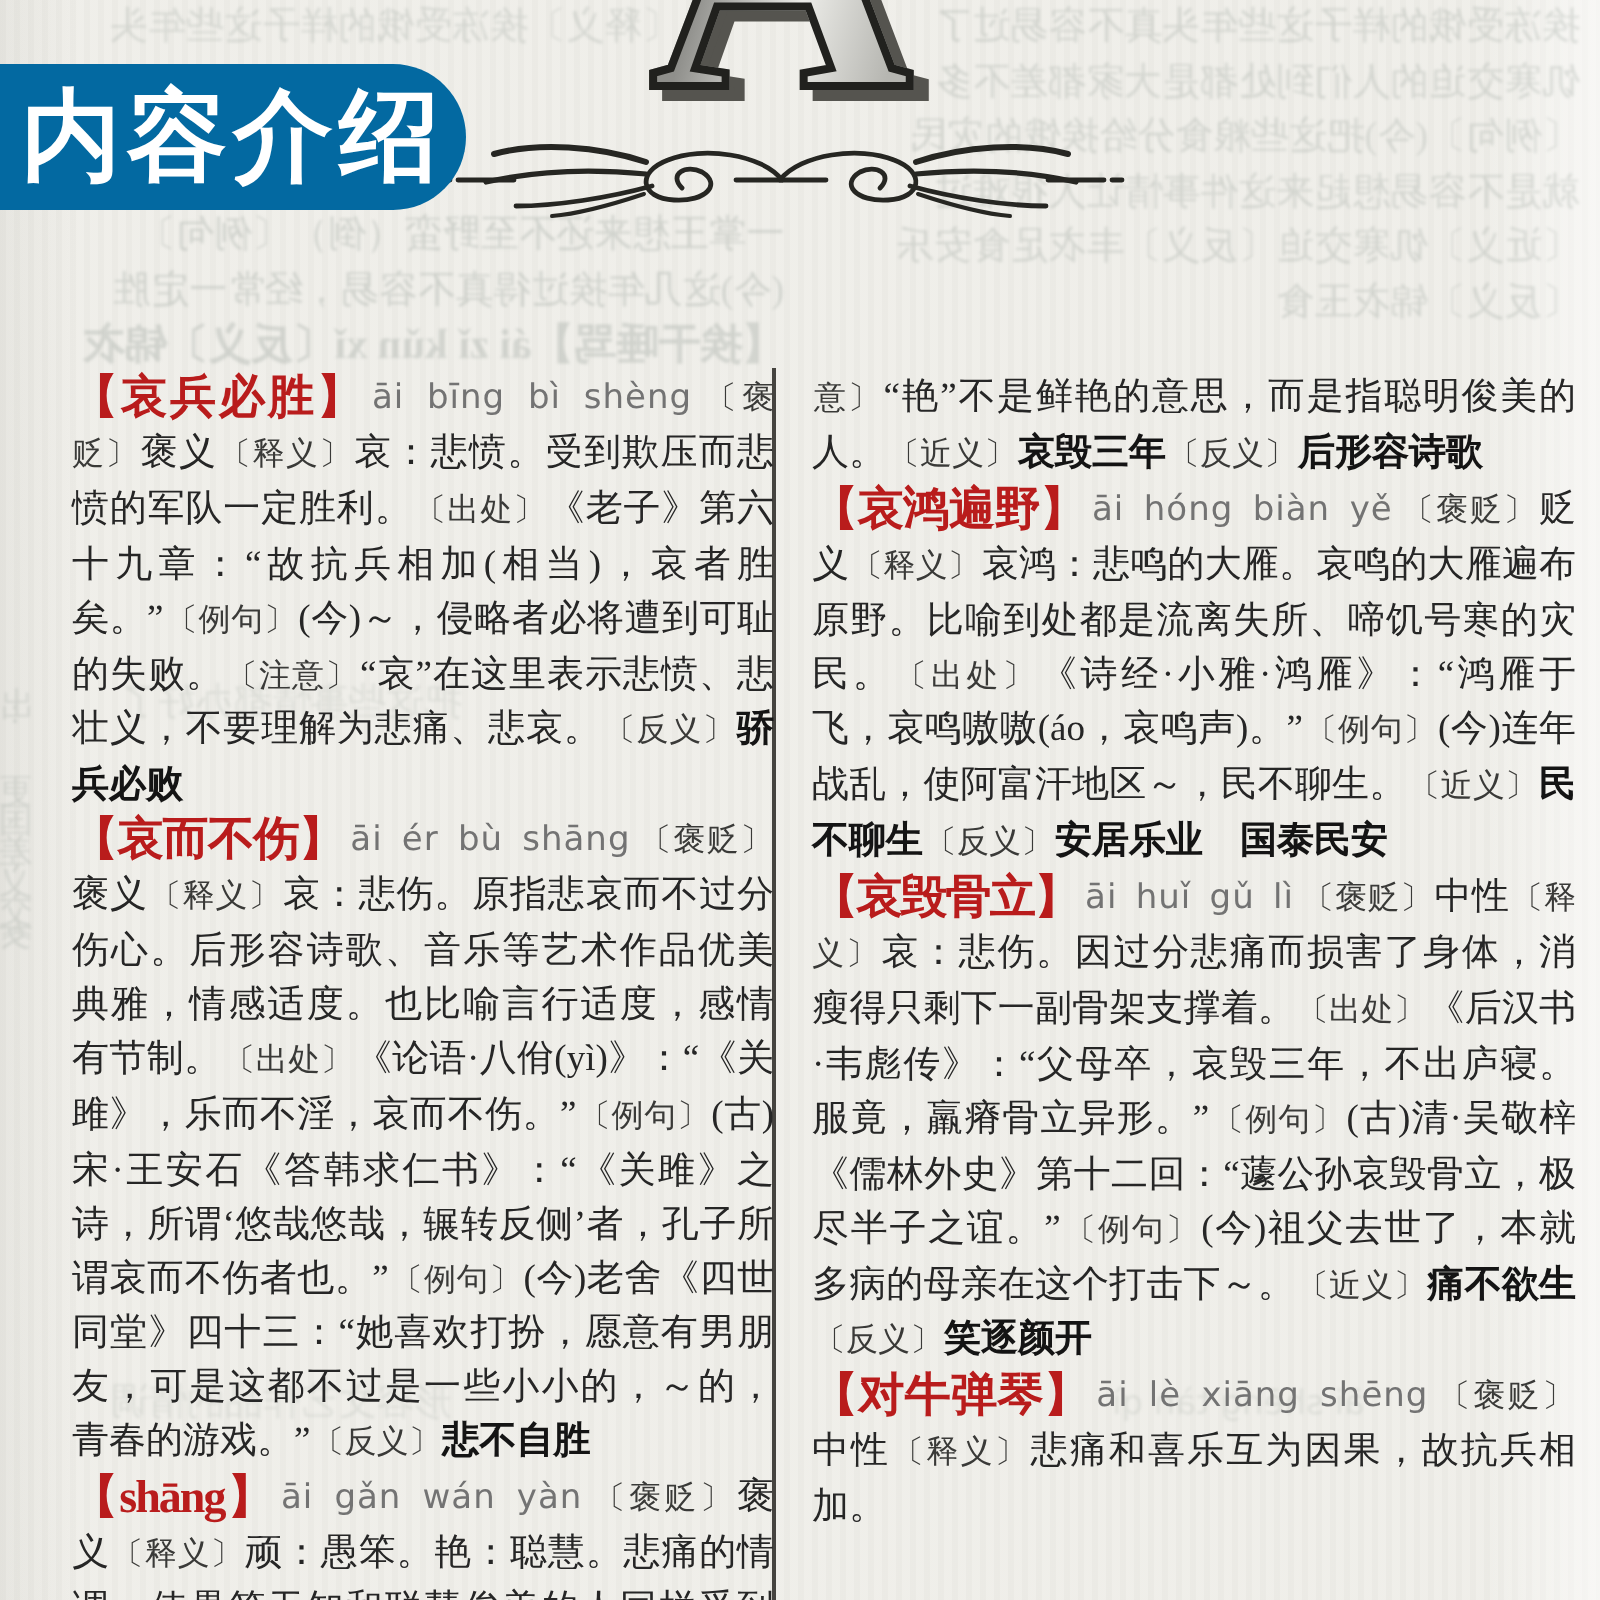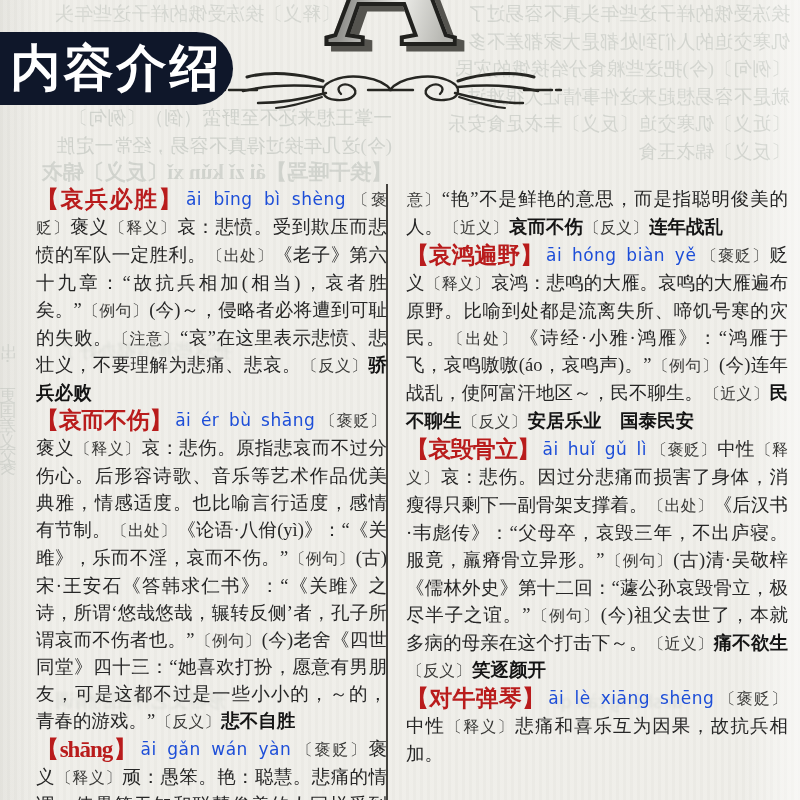--- a/index.html
+++ b/index.html
@@ -47,38 +47,38 @@
     background:linear-gradient(105deg,#8f8f8b 30%,#ecece8 58%,#b6b6b1 85%);
     -webkit-background-clip:text;background-clip:text;-webkit-text-fill-color:transparent;
   }
 
   
   .flourish{position:absolute;left:218px;top:70px;width:345px;height:40px;z-index:2;}
 
   
   .banner{
     position:absolute;left:0;top:32px;width:233px;height:73px;z-index:3;
-    background:#0f172a;border-radius:0 37px 37px 0;
+    background:#0369a1;border-radius:0 37px 37px 0;
     display:flex;align-items:center;justify-content:center;
   }
   .banner span{
     font-family:"Liberation Sans","DejaVu Sans",sans-serif;
     font-size:50px;font-weight:900;color:#ffffff;letter-spacing:3px;
   }
 
   
   .col{position:absolute;top:186px;z-index:2;text-align:justify;
     font-size:18.5px;line-height:26.9px;color:#262626;}
   .col-left{left:36px;width:351px;}
   .col-right{left:406px;width:382px;}
   .col-divider{position:absolute;left:386px;top:184px;width:2px;height:616px;background:#45433f;z-index:2;}
 
   .entry{margin:0;}
   .hw{font-size:23px;font-weight:700;line-height:1;letter-spacing:-1px;color:#b91c1c;vertical-align:-2px;}
-  .py{font-family:"DejaVu Sans",sans-serif;font-size:17px;letter-spacing:.5px;word-spacing:3px;padding:0 3px;color:#1d4ed8;}
+  .py{font-family:"DejaVu Sans",sans-serif;font-size:17px;letter-spacing:.5px;word-spacing:3px;padding:0 3px;color:#737373;}
   .seg-marker{font-size:16px;color:#3a3a38;padding:0 1px;}
   .seg-text{}
   .seg-bold{font-weight:700;color:#141414;}
 </style>
 </head>
 <body>
 
 <div class="paper-shade"></div>
 
 <div id="bleed-top-left" class="bleed-block">
@@ -131,17 +131,17 @@
   <span>内容介绍</span>
 </div>
 
 <div class="col-divider"></div>
 <div class="col col-left" id="col-left">
     <div class="entry"><span class="hw">【哀兵必胜】</span><span class="py">āi bīng bì shèng</span><span class="seg-marker">〔褒贬〕</span><span class="seg-text">褒义</span><span class="seg-marker">〔释义〕</span><span class="seg-text">哀：悲愤。受到欺压而悲愤的军队一定胜利。</span><span class="seg-marker">〔出处〕</span><span class="seg-text">《老子》第六十九章：“故抗兵相加(相当)，哀者胜矣。”</span><span class="seg-marker">〔例句〕</span><span class="seg-text">(今)～，侵略者必将遭到可耻的失败。</span><span class="seg-marker">〔注意〕</span><span class="seg-text">“哀”在这里表示悲愤、悲壮义，不要理解为悲痛、悲哀。</span><span class="seg-marker">〔反义〕</span><span class="seg-bold">骄兵必败</span></div>
     <div class="entry"><span class="hw">【哀而不伤】</span><span class="py">āi ér bù shāng</span><span class="seg-marker">〔褒贬〕</span><span class="seg-text">褒义</span><span class="seg-marker">〔释义〕</span><span class="seg-text">哀：悲伤。原指悲哀而不过分伤心。后形容诗歌、音乐等艺术作品优美典雅，情感适度。也比喻言行适度，感情有节制。</span><span class="seg-marker">〔出处〕</span><span class="seg-text">《论语·八佾(yì)》：“《关雎》，乐而不淫，哀而不伤。”</span><span class="seg-marker">〔例句〕</span><span class="seg-text">(古)宋·王安石《答韩求仁书》：“《关雎》之诗，所谓‘悠哉悠哉，辗转反侧’者，孔子所谓哀而不伤者也。”</span><span class="seg-marker">〔例句〕</span><span class="seg-text">(今)老舍《四世同堂》四十三：“她喜欢打扮，愿意有男朋友，可是这都不过是一些小小的，～的，青春的游戏。”</span><span class="seg-marker">〔反义〕</span><span class="seg-bold">悲不自胜</span></div>
     <div class="entry"><span class="hw">【shāng】</span><span class="py">āi gǎn wán yàn</span><span class="seg-marker">〔褒贬〕</span><span class="seg-text">褒义</span><span class="seg-marker">〔释义〕</span><span class="seg-text">顽：愚笨。艳：聪慧。悲痛的情调，使愚笨无知和聪慧俊美的人同样受到感动。多用以形容文艺作品凄恻动人。</span></div>
   </div>
 <div class="col col-right" id="col-right">
-    <div class="entry"><span class="seg-marker">意〕</span><span class="seg-text">“艳”不是鲜艳的意思，而是指聪明俊美的人。</span><span class="seg-marker">〔近义〕</span><span class="seg-bold">哀而不伤</span><span class="seg-marker">〔反义〕</span><span class="seg-bold">连年战乱</span></div>
+    <div class="entry"><span class="seg-marker">意〕</span><span class="seg-text">“艳”不是鲜艳的意思，而是指聪明俊美的人。</span><span class="seg-marker">〔近义〕</span><span class="seg-bold">哀毁三年</span><span class="seg-marker">〔反义〕</span><span class="seg-bold">后形容诗歌</span></div>
     <div class="entry"><span class="hw">【哀鸿遍野】</span><span class="py">āi hóng biàn yě</span><span class="seg-marker">〔褒贬〕</span><span class="seg-text">贬义</span><span class="seg-marker">〔释义〕</span><span class="seg-text">哀鸿：悲鸣的大雁。哀鸣的大雁遍布原野。比喻到处都是流离失所、啼饥号寒的灾民。</span><span class="seg-marker">〔出处〕</span><span class="seg-text">《诗经·小雅·鸿雁》：“鸿雁于飞，哀鸣嗷嗷(áo，哀鸣声)。”</span><span class="seg-marker">〔例句〕</span><span class="seg-text">(今)连年战乱，使阿富汗地区～，民不聊生。</span><span class="seg-marker">〔近义〕</span><span class="seg-bold">民不聊生</span><span class="seg-marker">〔反义〕</span><span class="seg-bold">安居乐业　国泰民安</span></div>
     <div class="entry"><span class="hw">【哀毁骨立】</span><span class="py">āi huǐ gǔ lì</span><span class="seg-marker">〔褒贬〕</span><span class="seg-text">中性</span><span class="seg-marker">〔释义〕</span><span class="seg-text">哀：悲伤。因过分悲痛而损害了身体，消瘦得只剩下一副骨架支撑着。</span><span class="seg-marker">〔出处〕</span><span class="seg-text">《后汉书·韦彪传》：“父母卒，哀毁三年，不出庐寝。服竟，羸瘠骨立异形。”</span><span class="seg-marker">〔例句〕</span><span class="seg-text">(古)清·吴敬梓《儒林外史》第十二回：“蘧公孙哀毁骨立，极尽半子之谊。”</span><span class="seg-marker">〔例句〕</span><span class="seg-text">(今)祖父去世了，本就多病的母亲在这个打击下～。</span><span class="seg-marker">〔近义〕</span><span class="seg-bold">痛不欲生</span><span class="seg-marker">〔反义〕</span><span class="seg-bold">笑逐颜开</span></div>
     <div class="entry"><span class="hw">【对牛弹琴】</span><span class="py">āi lè xiāng shēng</span><span class="seg-marker">〔褒贬〕</span><span class="seg-text">中性</span><span class="seg-marker">〔释义〕</span><span class="seg-text">悲痛和喜乐互为因果，故抗兵相加。</span></div>
   </div>
 
 </body></html>

